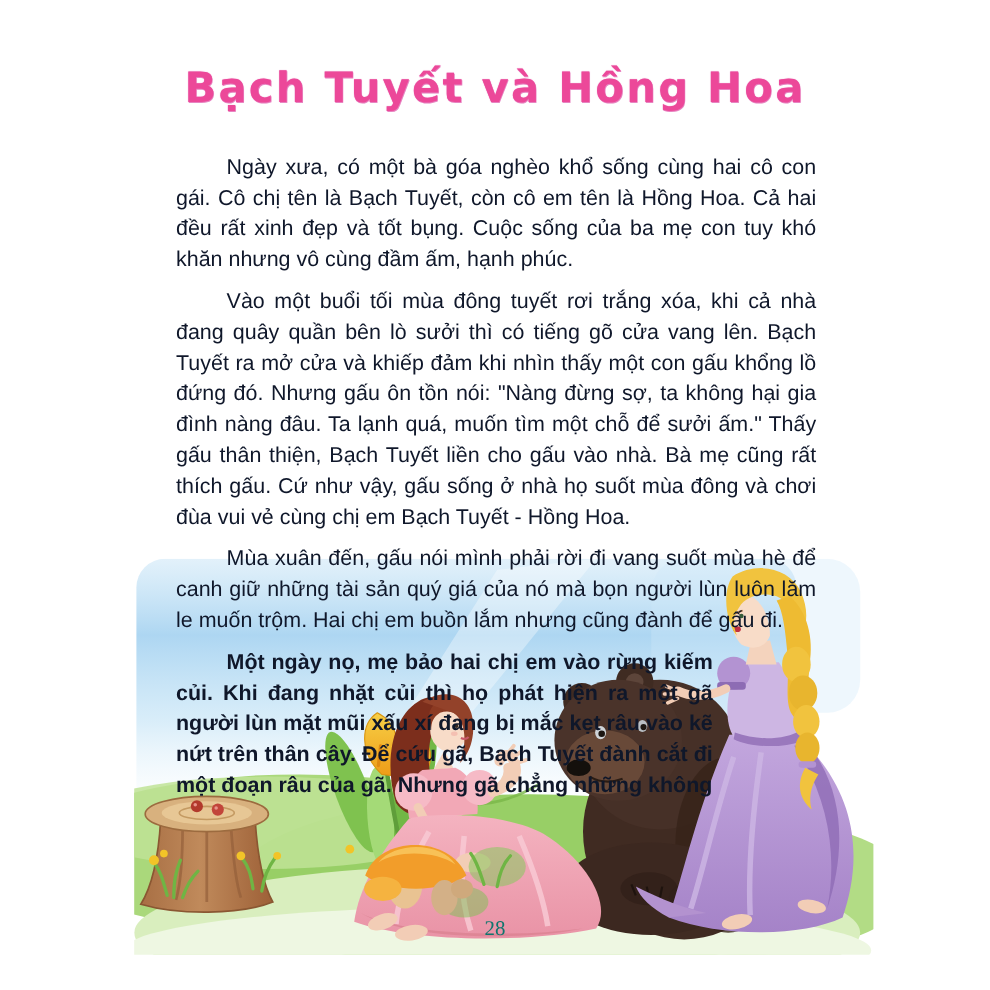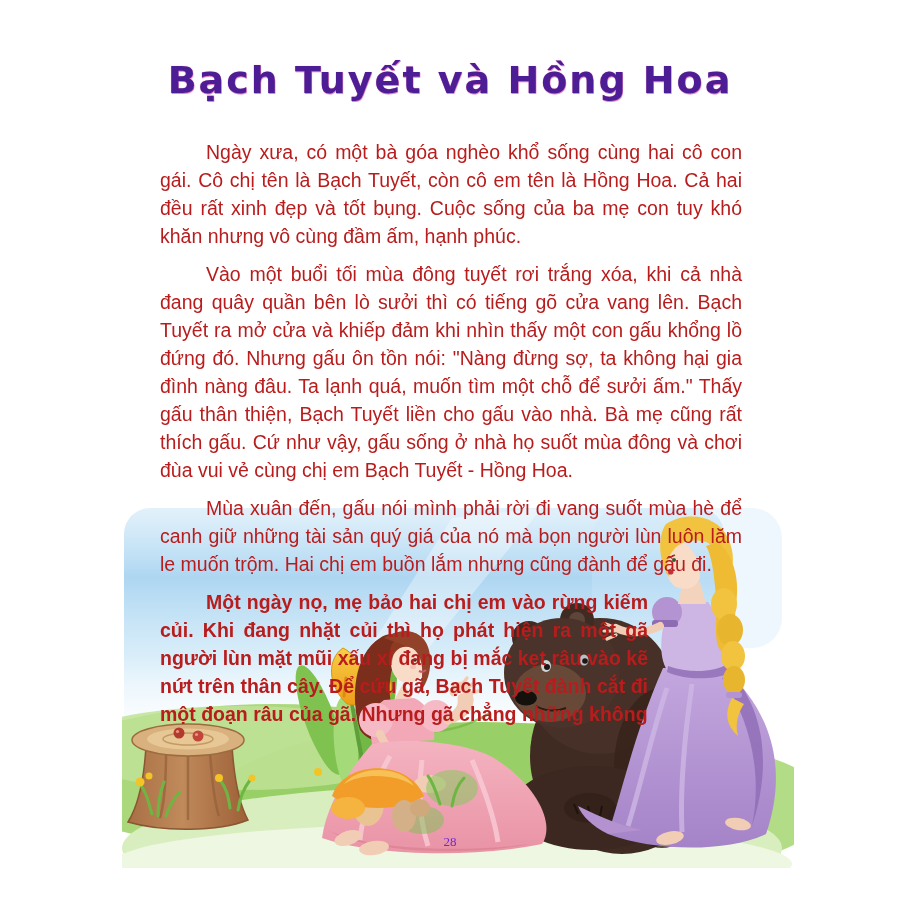--- a/index.html
+++ b/index.html
@@ -6,37 +6,37 @@
   .page {
     position:relative; width:900px; height:900px; margin:0 auto;
     background:#ffffff; overflow:hidden;
     font-family:"Liberation Sans", sans-serif;
   }
   .title {
     position:absolute; left:0; top:58px; width:100%;
     text-align:center; margin:0;
     font-family:"DejaVu Sans", sans-serif;
     font-size:38px; font-weight:800; letter-spacing:2px;
-    color:#4c1d95;
+    color:#ec4899;
     text-shadow:0 0 1px #e786c2, 0.5px 0.5px 0 #e786c2;
   }
   .content {
     position:absolute; left:160px; top:138px; width:582px;
-    font-size:19.5px; line-height:28px; color:#b91c1c;
+    font-size:19.5px; line-height:28px; color:#0f172a;
     text-align:justify; z-index:3;
   }
   .content p { margin:0 0 10px 0; text-indent:46px; }
   .content p.wrap-right { margin-right:94px;font-weight:bold; }
   .illustration {
     position:absolute; left:122px; top:508px; width:672px; height:360px;
     z-index:1;
   }
   .page-number {
     position:absolute; left:0; top:834px; width:900px; text-align:center;
-    font-family:"Liberation Serif", serif; font-size:13px; color:#6d28d9;
+    font-family:"Liberation Serif", serif; font-size:19px; color:#0f766e;
     z-index:4;
   }
 </style>
 </head>
 <body>
 
 <div class="page">
 
   <h1 class="title">Bạch Tuyết và Hồng Hoa</h1>
 

